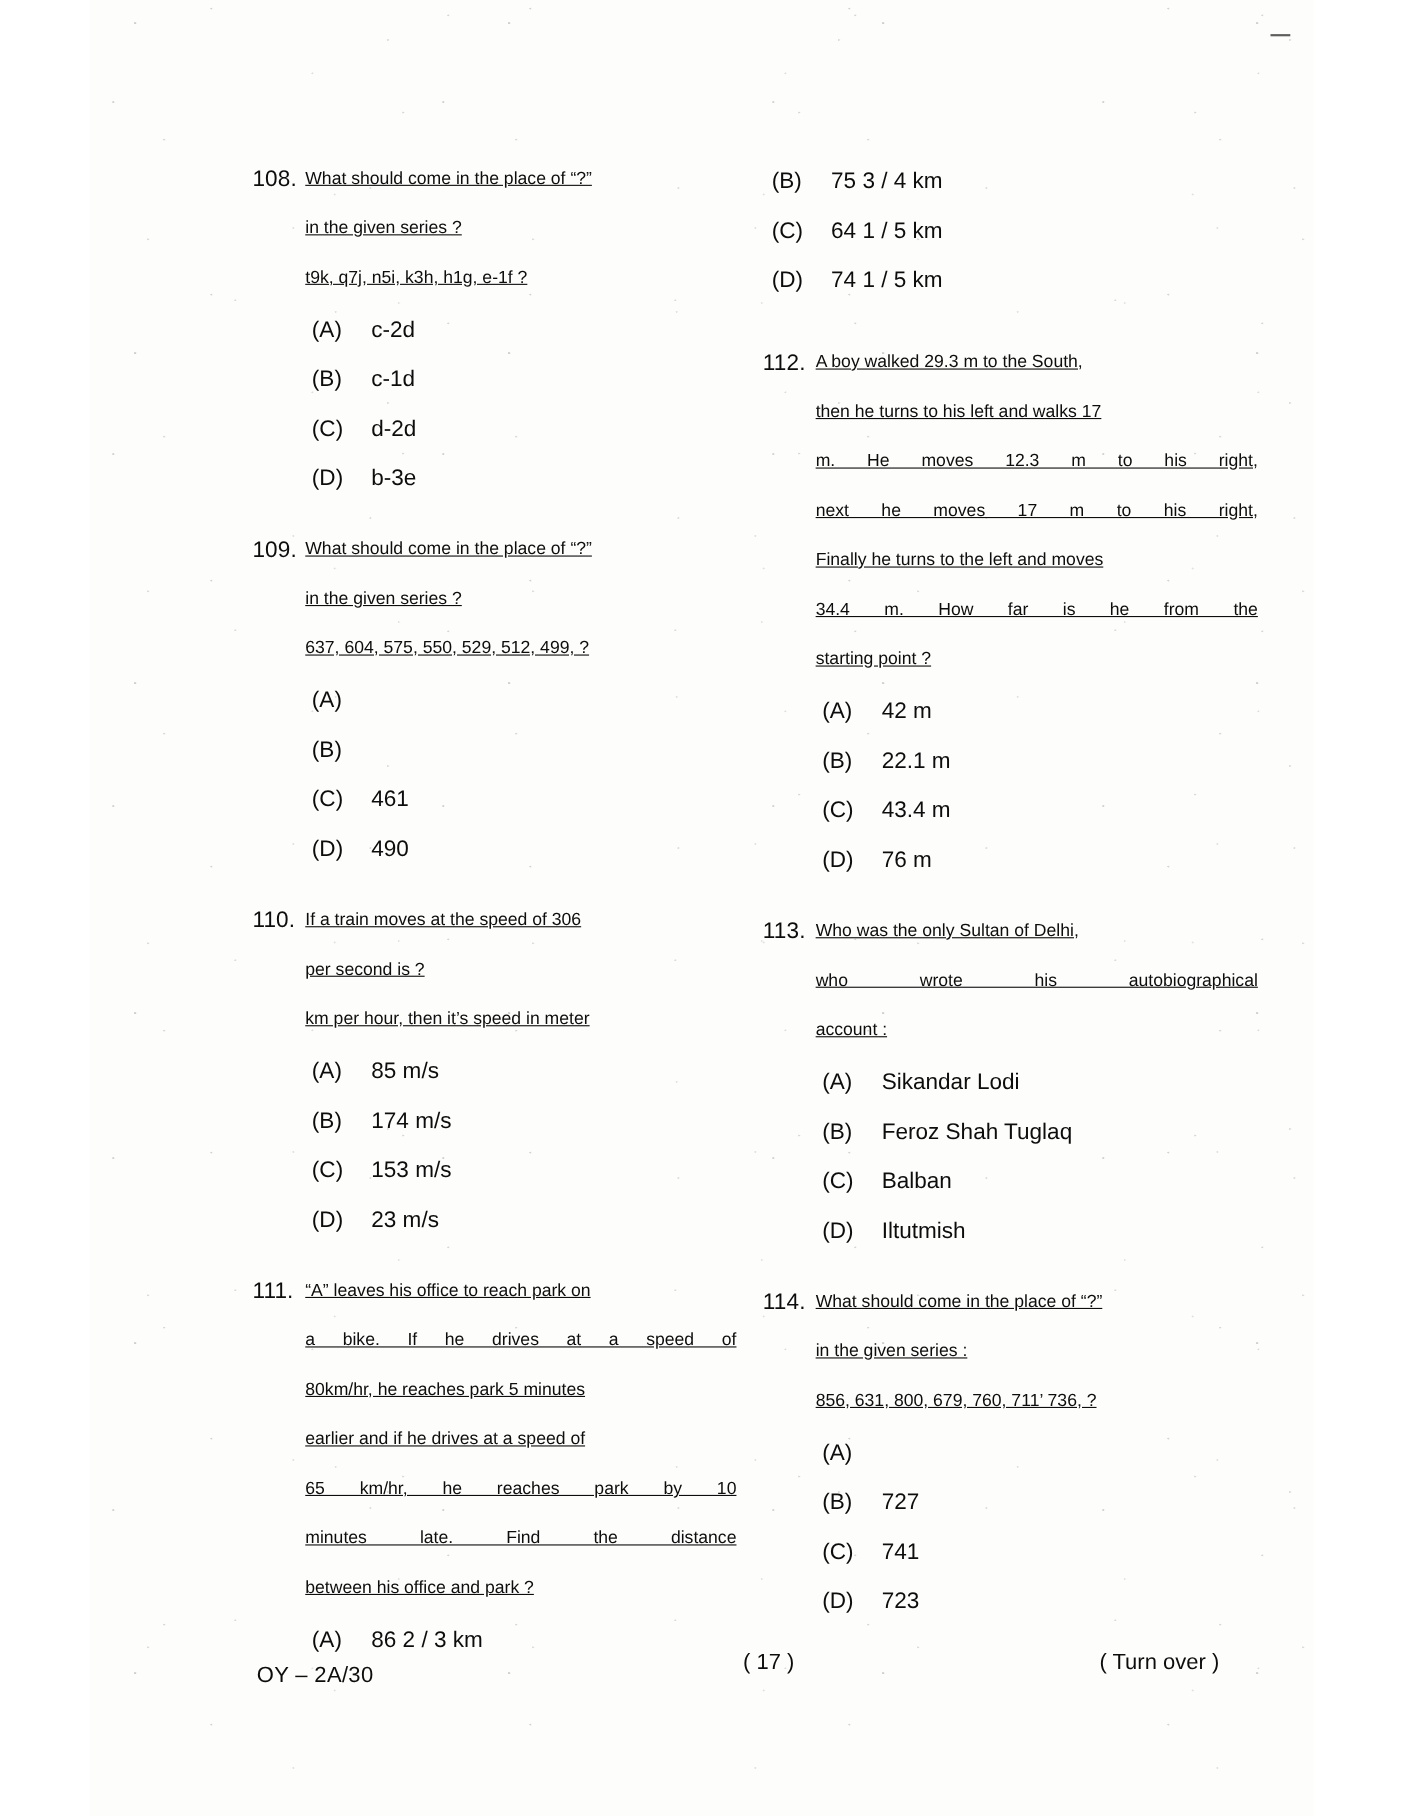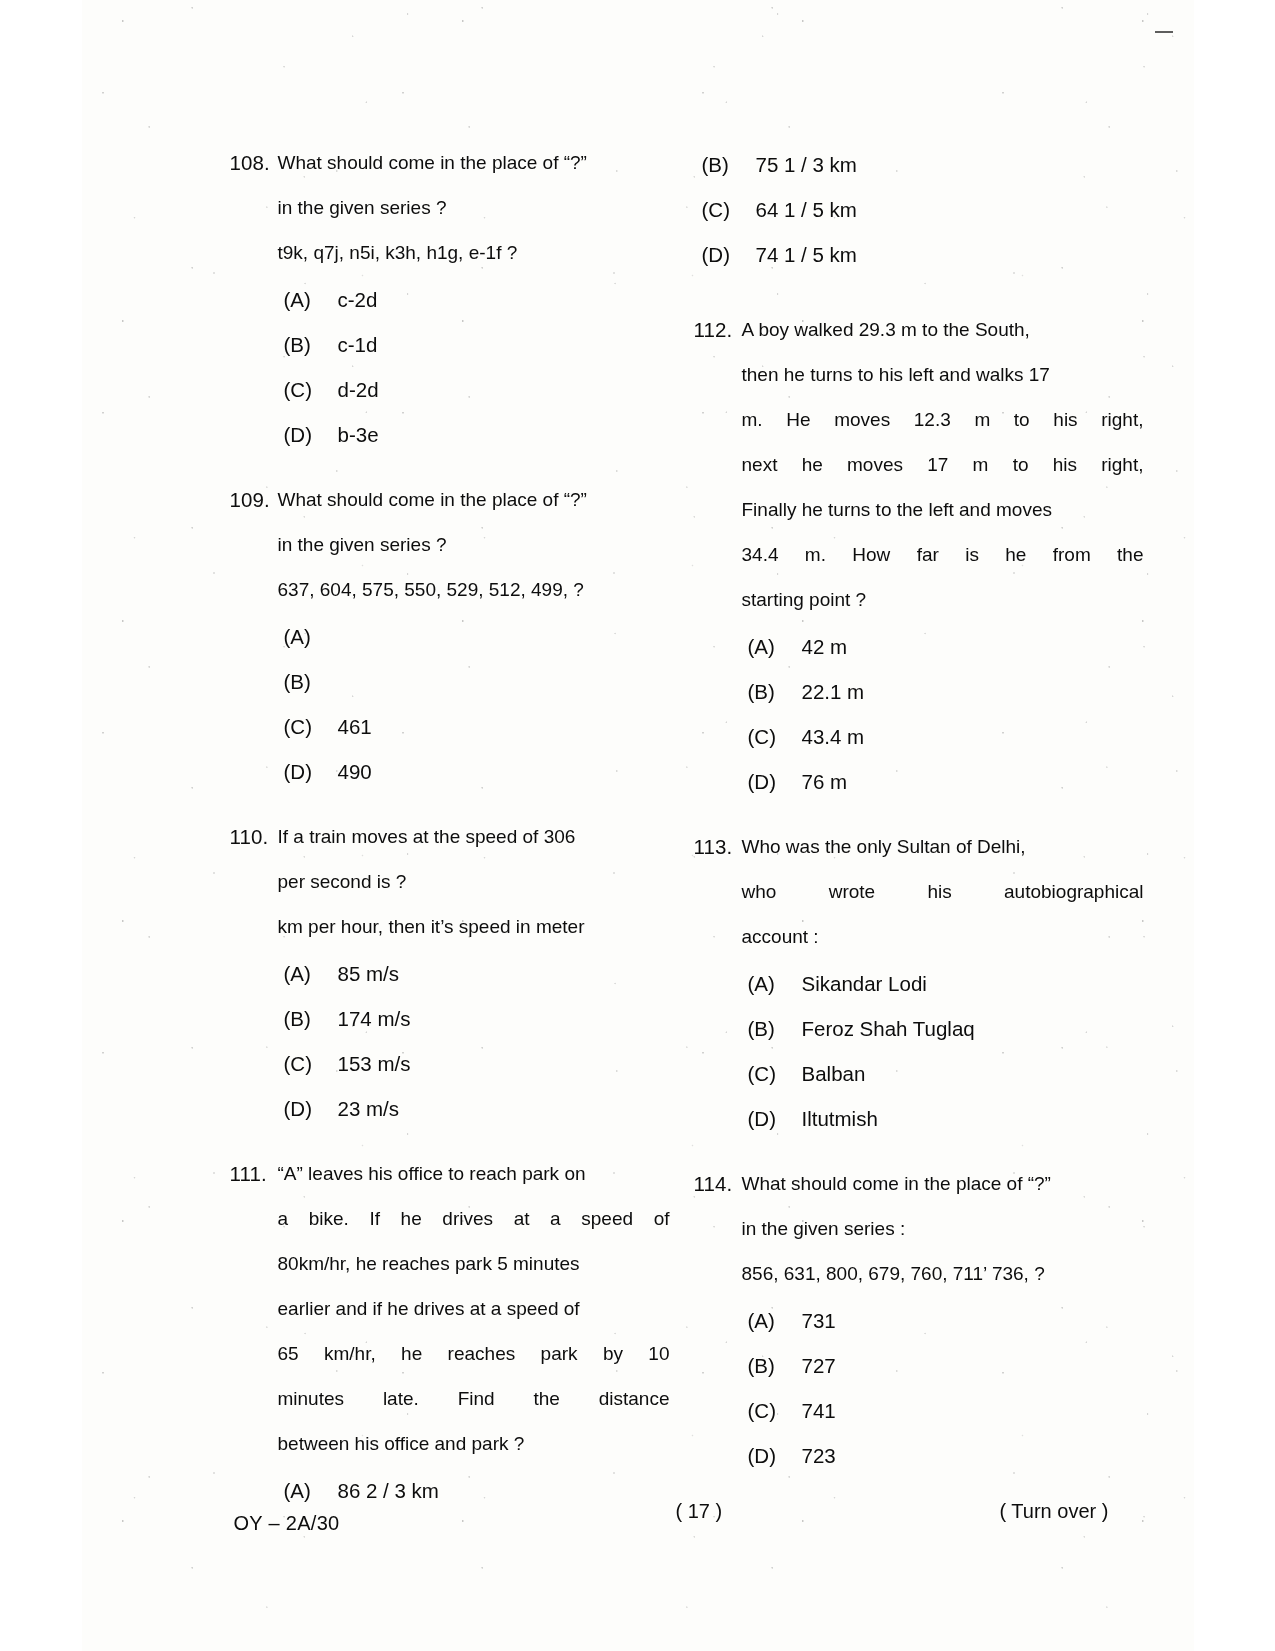--- a/index.html
+++ b/index.html
@@ -93,23 +93,24 @@
     flex: 0 0 auto;
     width: 48px;
     font-size: 20.5px;
     line-height: 45px;
     letter-spacing: 0.1px;
   }
   .q-body {
     flex: 1 1 auto;
   }
   .q-line {
-    font-size: 19px;
+    font-size: 16px;
     line-height: 45px;
     white-space: nowrap;
+    text-decoration: underline;
   }
   .q-line.justify {
     white-space: normal;
     text-align: justify;
     text-align-last: justify;
   }
   .opts {
     margin-top: 2px;
   }
   .opt {
@@ -268,21 +269,21 @@
         </div>
       </div>
 
     </div>
 
     <div class="col col-right">
 
       <div class="opts spill">
         <div class="opt">
           <span class="opt-label">(B)</span>
-          <span class="opt-text">75 1 / 3 km</span>
+          <span class="opt-text">75 3 / 4 km</span>
         </div>
         <div class="opt">
           <span class="opt-label">(C)</span>
           <span class="opt-text">64 1 / 5 km</span>
         </div>
         <div class="opt">
           <span class="opt-label">(D)</span>
           <span class="opt-text">74 1 / 5 km</span>
         </div>
       </div>
@@ -349,21 +350,20 @@
 
       <div class="q">
         <div class="q-num">114.</div>
         <div class="q-body">
           <div class="q-line">What should come in the place of “?”</div>
           <div class="q-line">in the given series :</div>
           <div class="q-line">856, 631, 800, 679, 760, 711’ 736, ?</div>
           <div class="opts">
             <div class="opt">
               <span class="opt-label">(A)</span>
-              <span class="opt-text">731</span>
             </div>
             <div class="opt">
               <span class="opt-label">(B)</span>
               <span class="opt-text">727</span>
             </div>
             <div class="opt">
               <span class="opt-label">(C)</span>
               <span class="opt-text">741</span>
             </div>
             <div class="opt">

